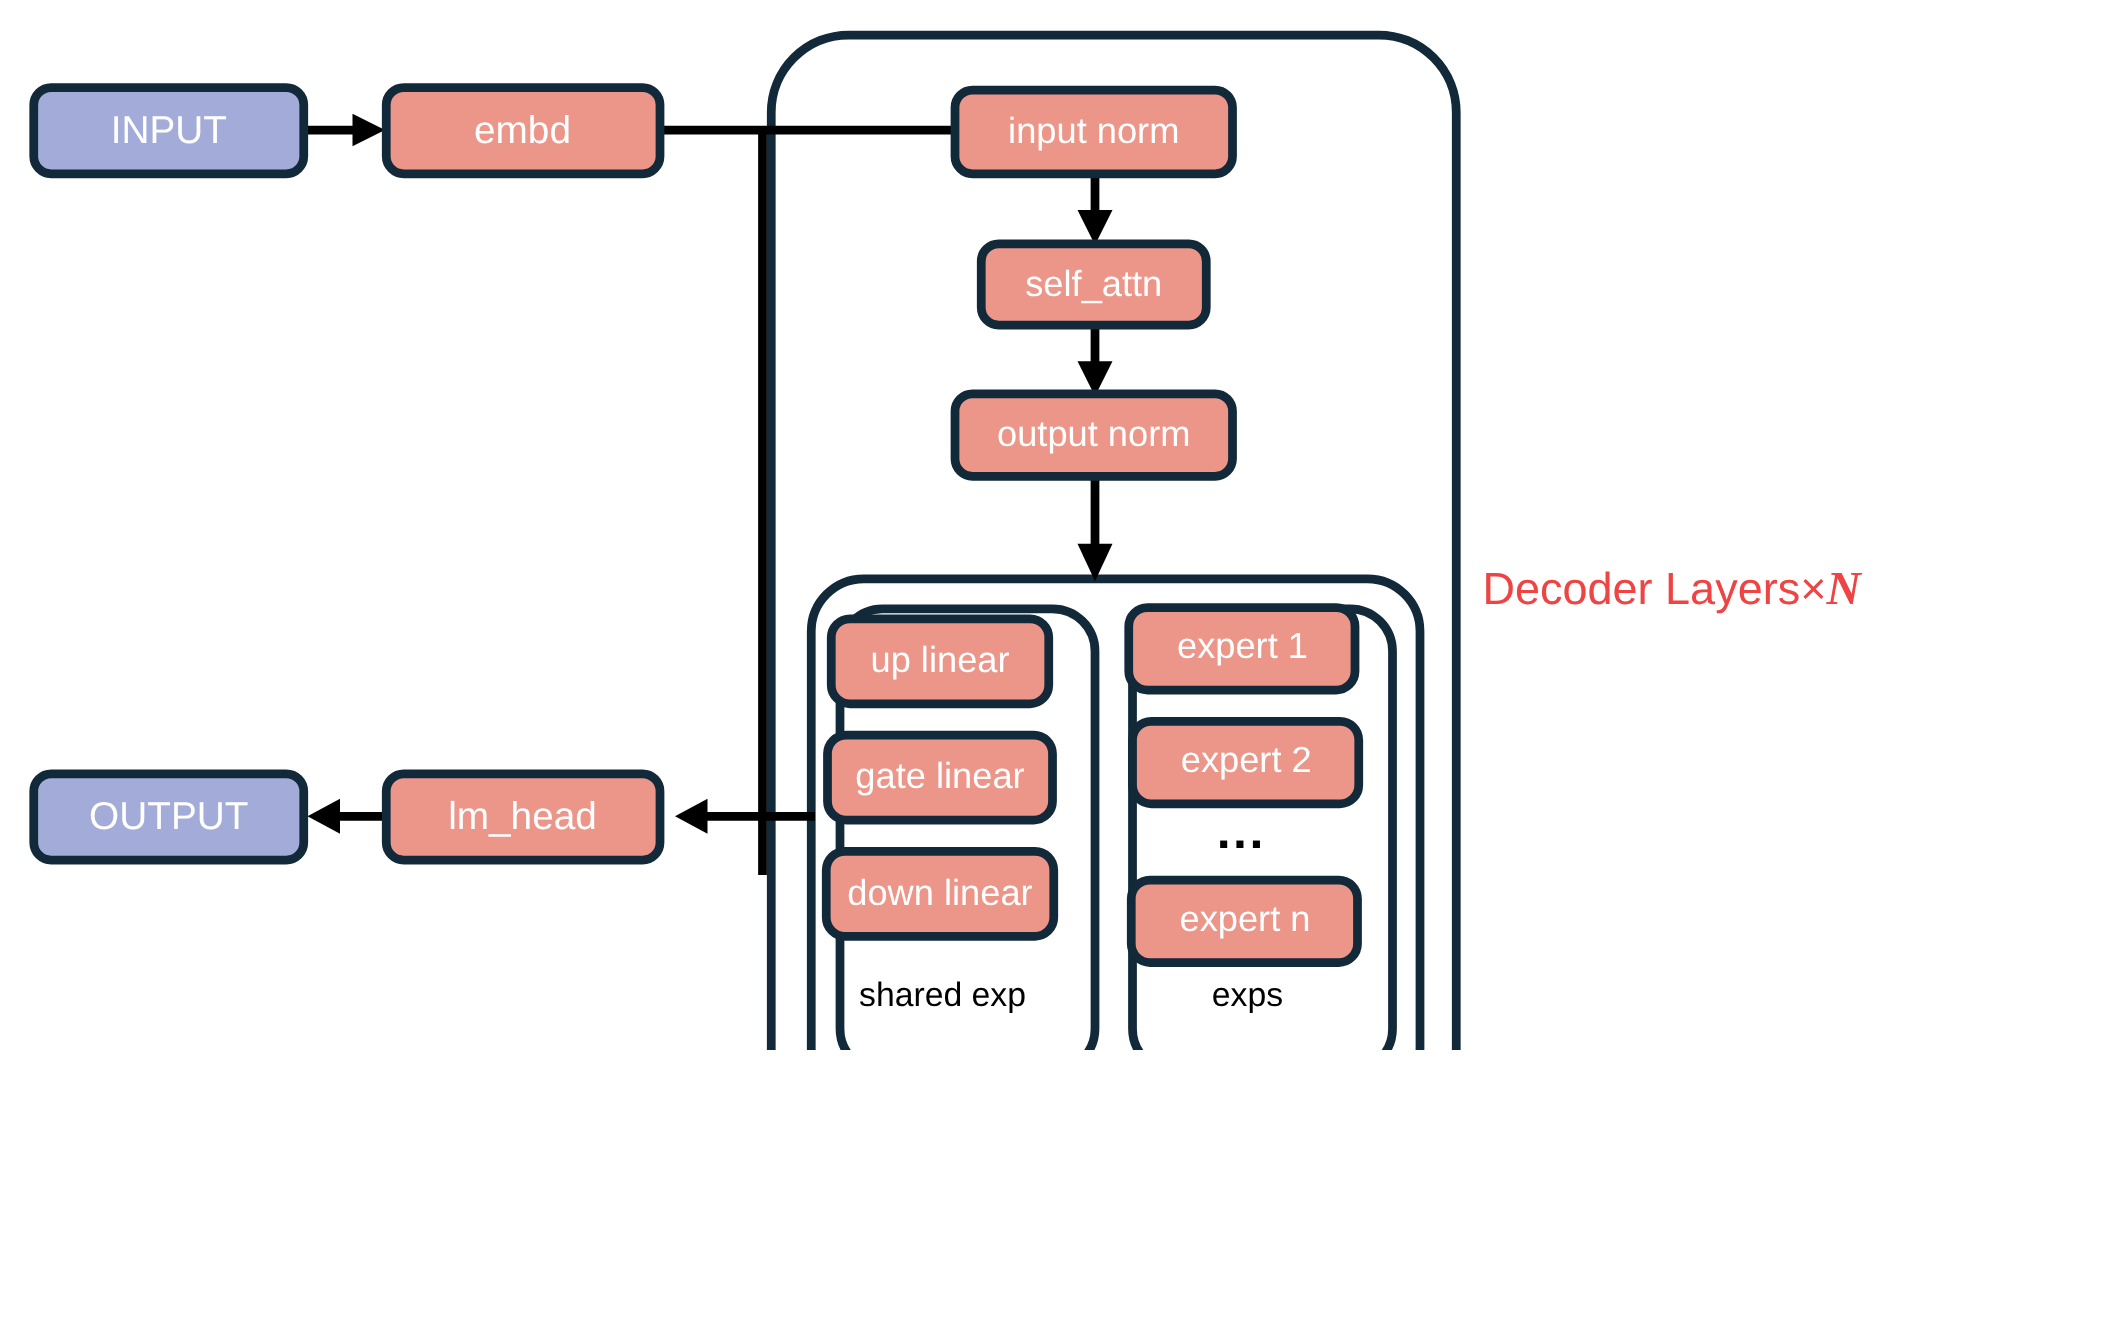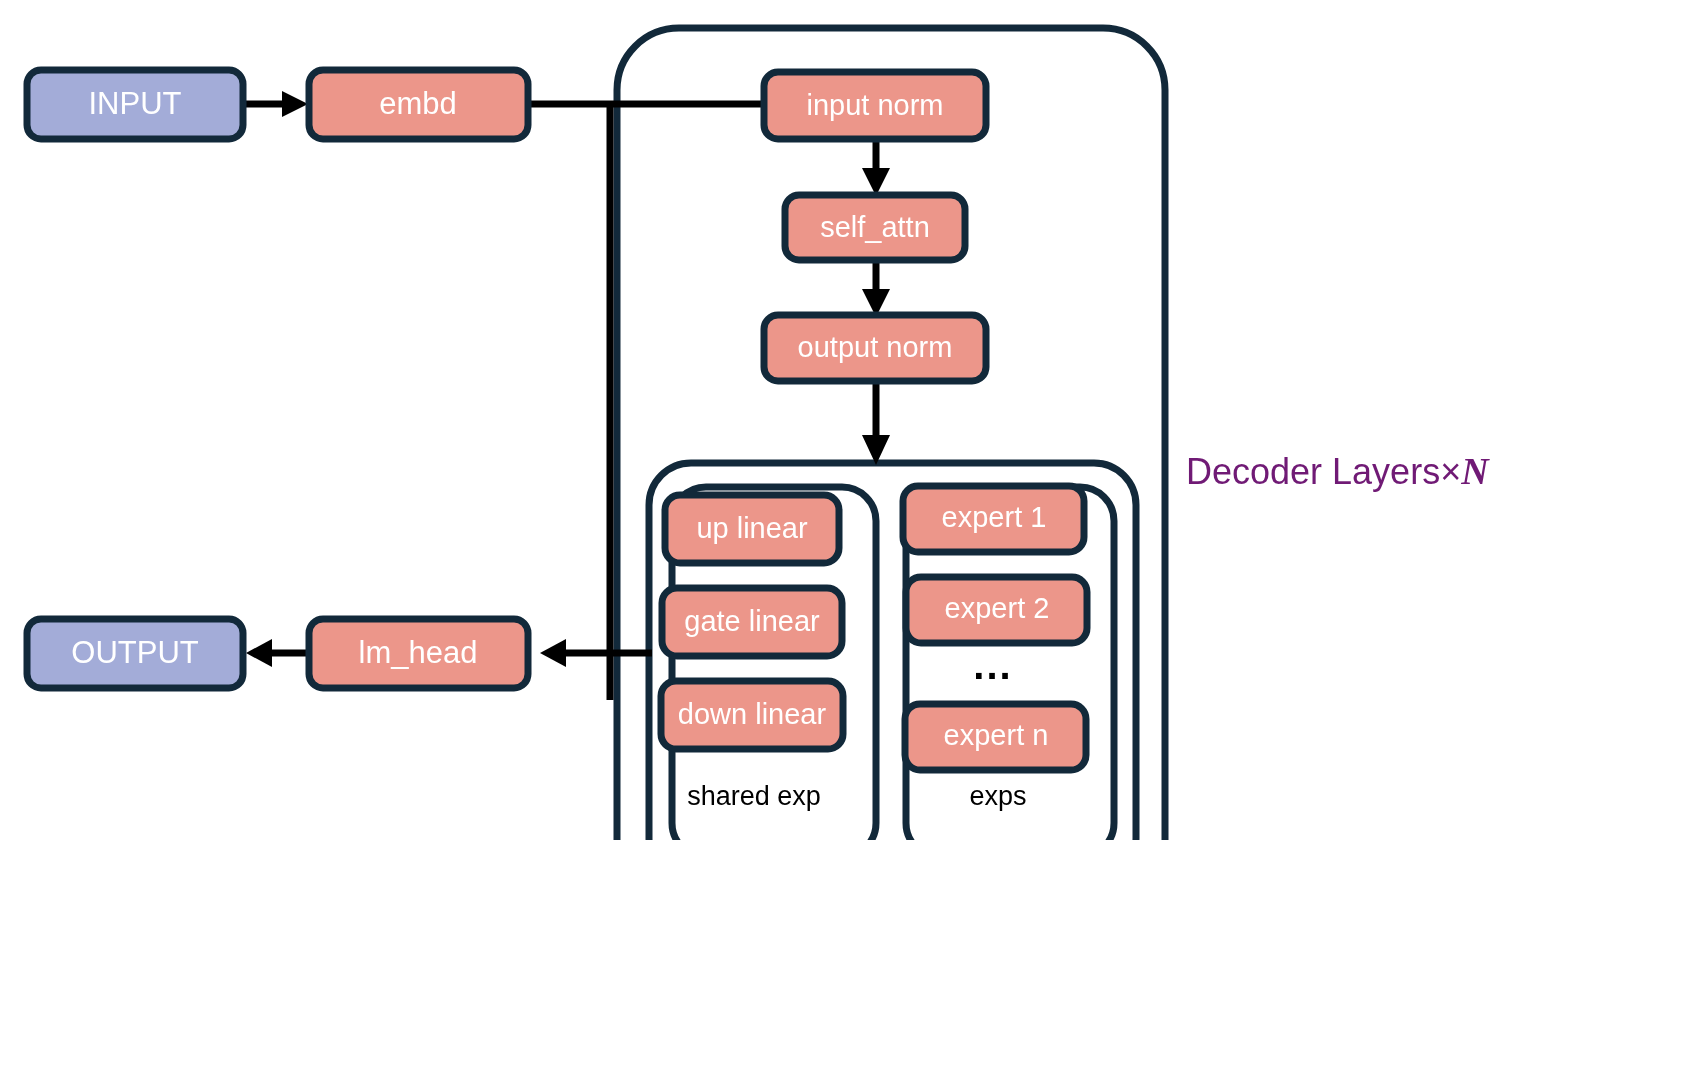--- a/index.html
+++ b/index.html
@@ -60,21 +60,21 @@
     font-size: 40px;
     font-weight: bold;
     letter-spacing: 2px;
     text-anchor: middle;
     dominant-baseline: middle;
   }
   .side-caption {
     position: absolute;
     font-family: "Liberation Sans", sans-serif;
     font-size: 36px;
-    color: #701a75;
+    color: #ef4444;
     white-space: nowrap;
   }
   .side-caption .n-sym {
     font-family: "Liberation Serif", serif;
     font-style: italic;
     font-weight: bold;
     font-size: 38px;
   }
 </style>
 </head>

